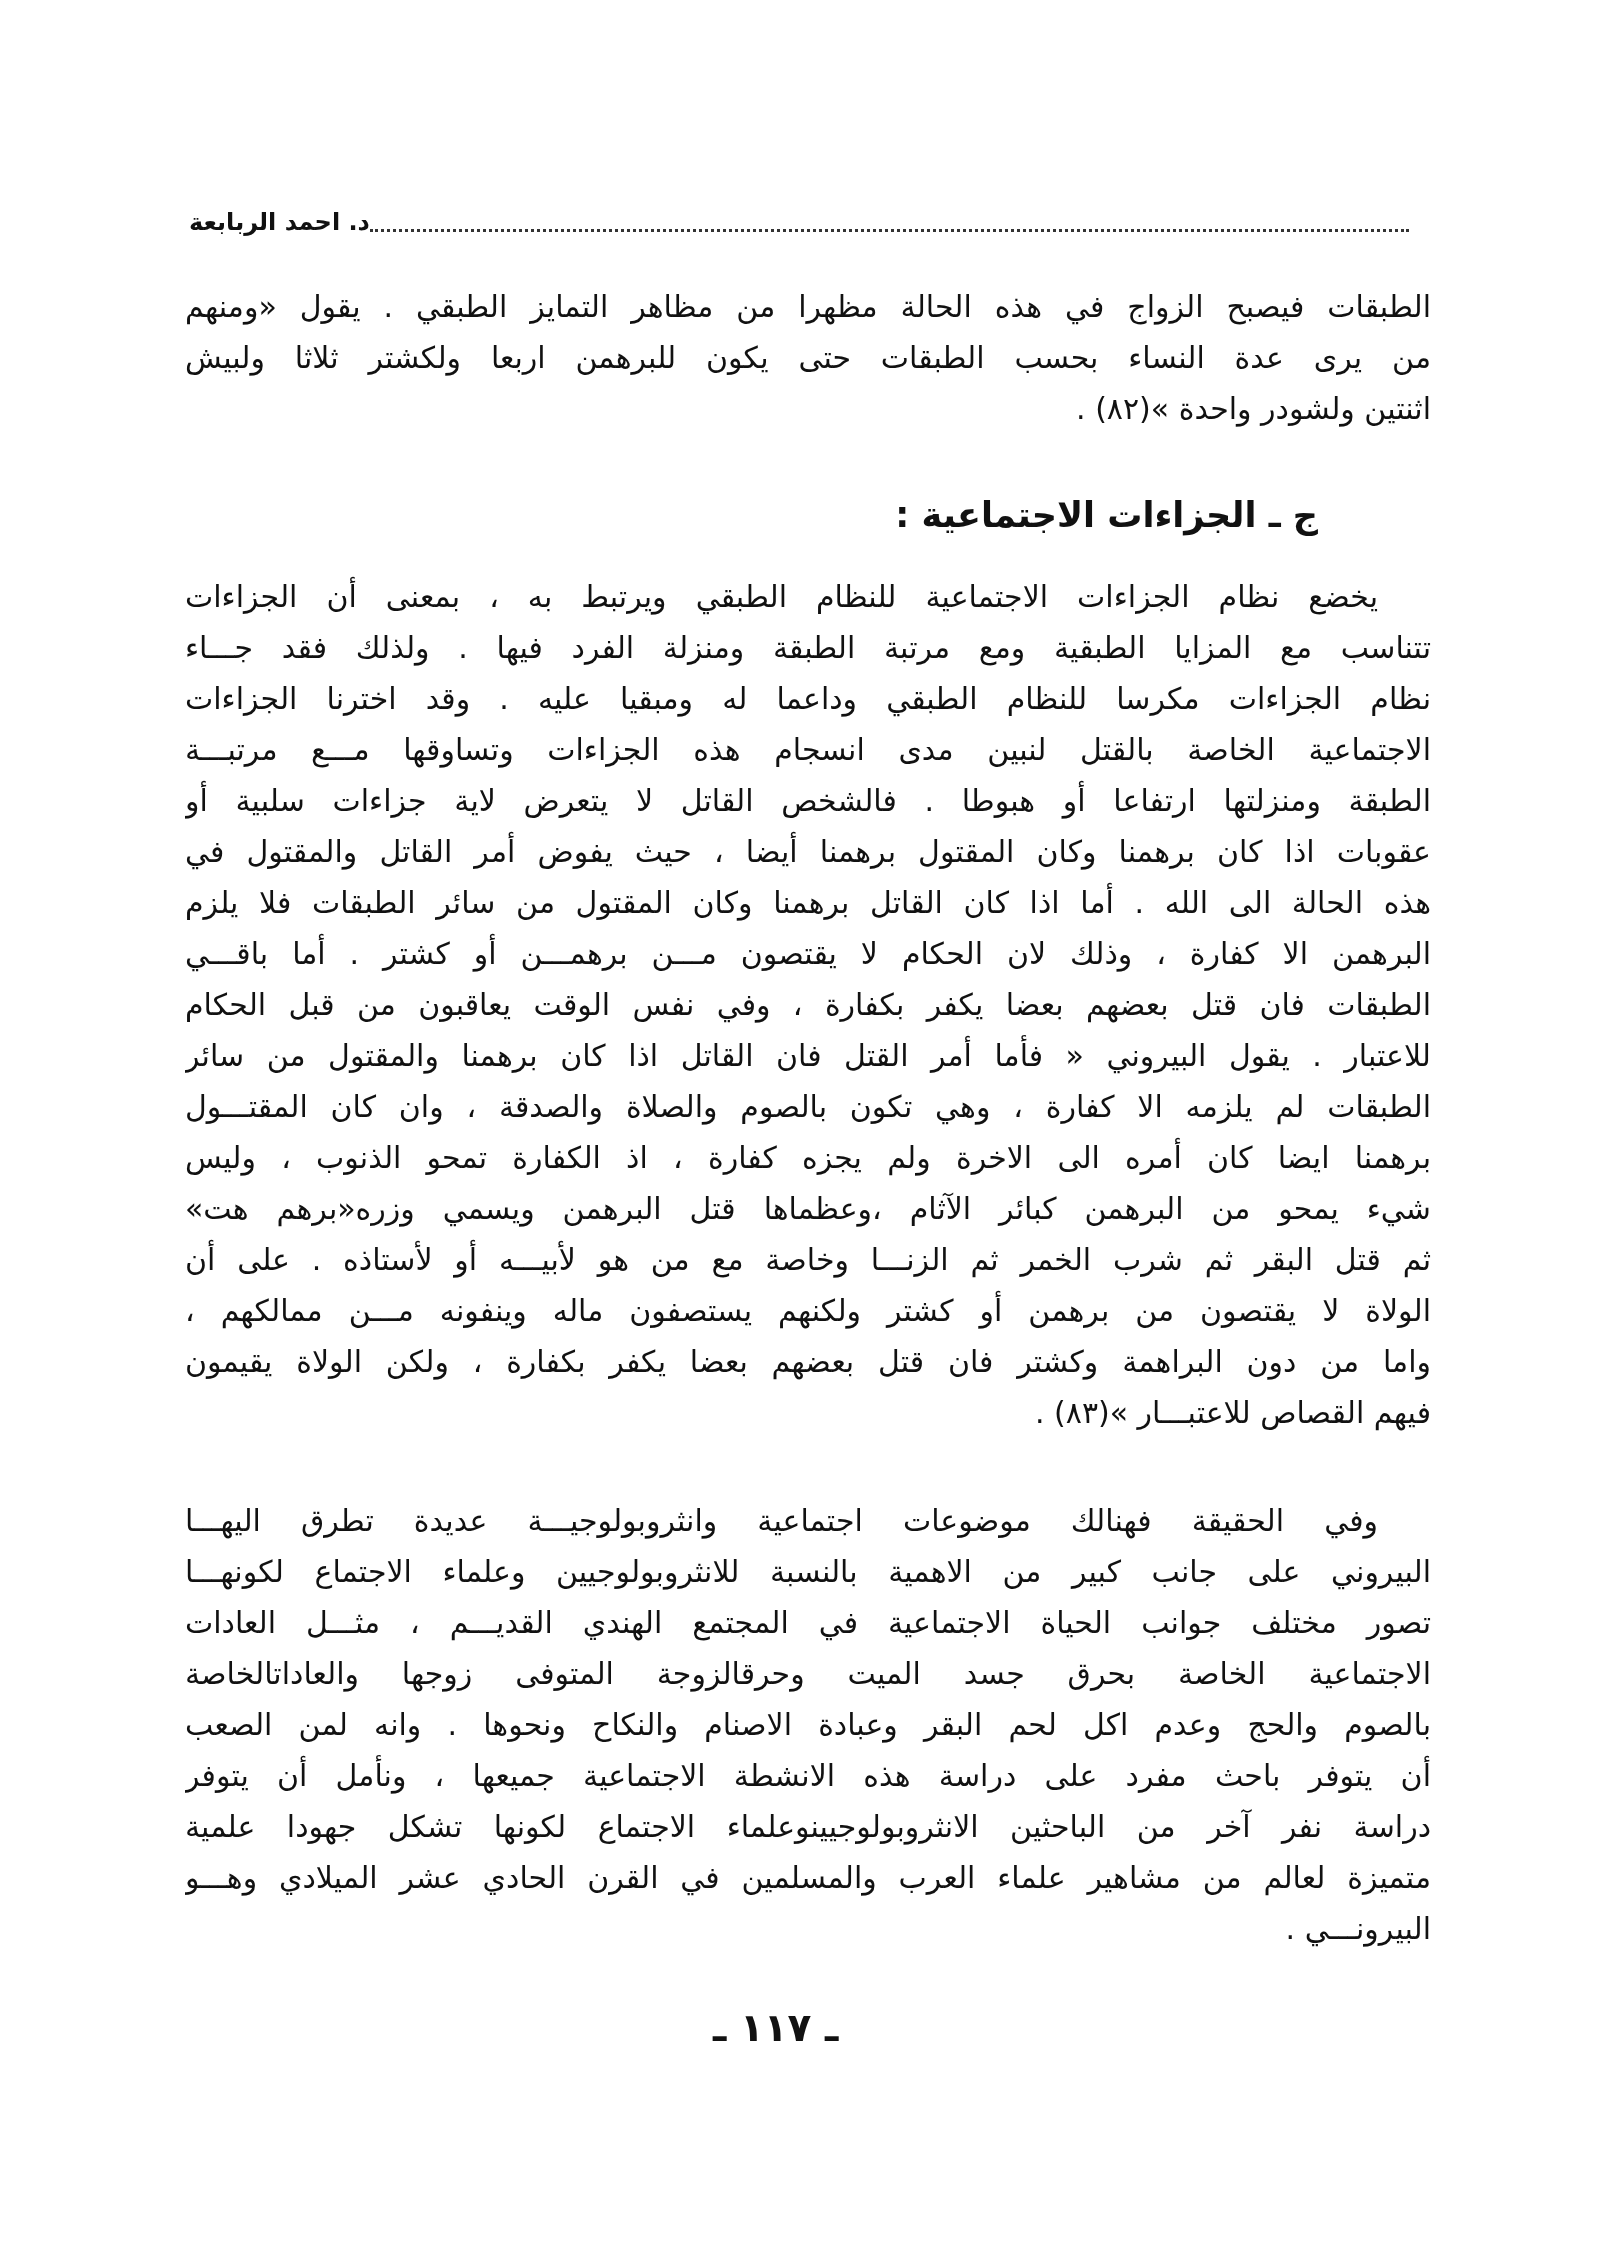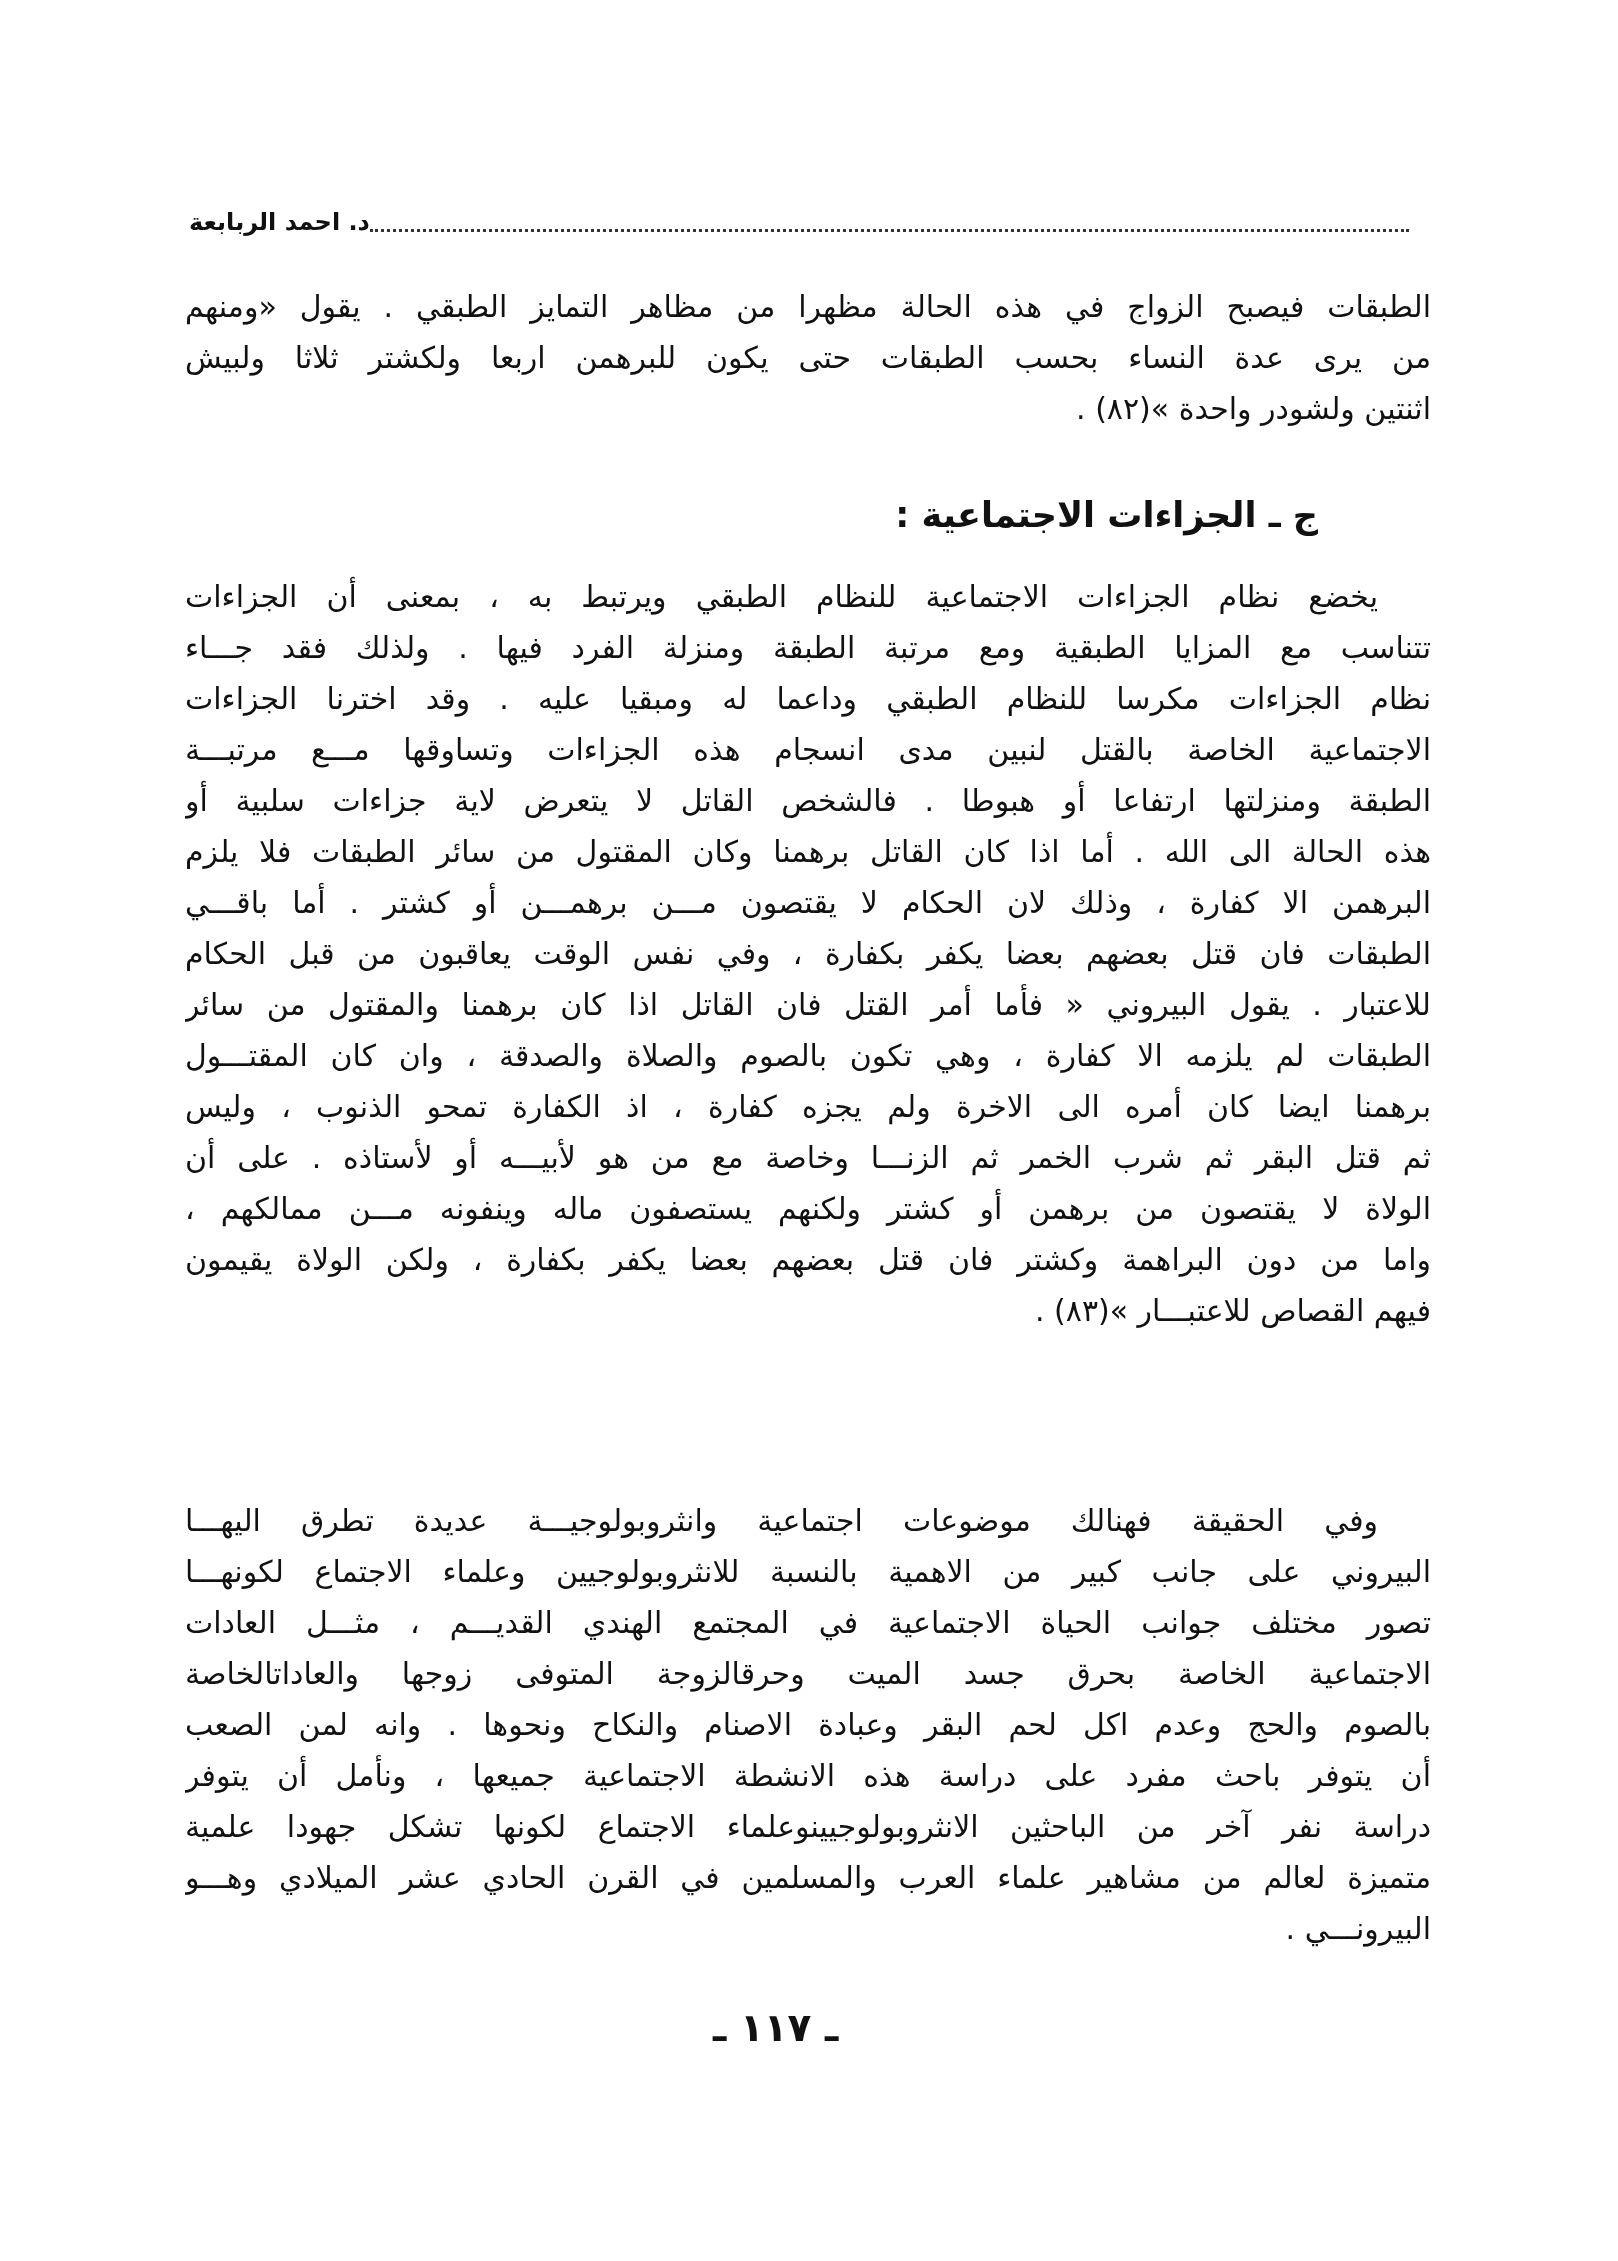--- a/index.html
+++ b/index.html
@@ -36,26 +36,28 @@
   </div>
 
   <div id="h1" class="block ar">ج ـ الجزاءات الاجتماعية :</div>
 
   <div id="p2" class="block ar">
     <div class="line indent">يخضع نظام الجزاءات الاجتماعية للنظام الطبقي ويرتبط به ، بمعنى أن الجزاءات</div>
     <div class="line">تتناسب مع المزايا الطبقية ومع مرتبة الطبقة ومنزلة الفرد فيها . ولذلك فقد جـــاء</div>
     <div class="line">نظام الجزاءات مكرسا للنظام الطبقي وداعما له ومبقيا عليه . وقد اخترنا الجزاءات</div>
     <div class="line">الاجتماعية الخاصة بالقتل لنبين مدى انسجام هذه الجزاءات وتساوقها مـــع مرتبـــة</div>
     <div class="line">الطبقة ومنزلتها ارتفاعا أو هبوطا . فالشخص القاتل لا يتعرض لاية جزاءات سلبية أو</div>
+    <div class="line">عقوبات اذا كان برهمنا وكان المقتول برهمنا أيضا ، حيث يفوض أمر القاتل والمقتول في</div>
     <div class="line">هذه الحالة الى الله . أما اذا كان القاتل برهمنا وكان المقتول من سائر الطبقات فلا يلزم</div>
     <div class="line">البرهمن الا كفارة ، وذلك لان الحكام لا يقتصون مـــن برهمـــن أو كشتر . أما باقـــي</div>
     <div class="line">الطبقات فان قتل بعضهم بعضا يكفر بكفارة ، وفي نفس الوقت يعاقبون من قبل الحكام</div>
     <div class="line">للاعتبار . يقول البيروني « فأما أمر القتل فان القاتل اذا كان برهمنا والمقتول من سائر</div>
     <div class="line">الطبقات لم يلزمه الا كفارة ، وهي تكون بالصوم والصلاة والصدقة ، وان كان المقتـــول</div>
     <div class="line">برهمنا ايضا كان أمره الى الاخرة ولم يجزه كفارة ، اذ الكفارة تمحو الذنوب ، وليس</div>
+    <div class="line">شيء يمحو من البرهمن كبائر الآثام ،وعظماها قتل البرهمن ويسمي وزره«برهم هت»</div>
     <div class="line">ثم قتل البقر ثم شرب الخمر ثم الزنـــا وخاصة مع من هو لأبيـــه أو لأستاذه . على أن</div>
     <div class="line">الولاة لا يقتصون من برهمن أو كشتر ولكنهم يستصفون ماله وينفونه مـــن ممالكهم ،</div>
     <div class="line">واما من دون البراهمة وكشتر فان قتل بعضهم بعضا يكفر بكفارة ، ولكن الولاة يقيمون</div>
     <div class="line last">فيهم القصاص للاعتبـــار »(٨٣) .</div>
   </div>
 
   <div id="p3" class="block ar">
     <div class="line indent">وفي الحقيقة فهنالك موضوعات اجتماعية وانثروبولوجيـــة عديدة تطرق اليهـــا</div>
     <div class="line">البيروني على جانب كبير من الاهمية بالنسبة للانثروبولوجيين وعلماء الاجتماع لكونهـــا</div>
     <div class="line">تصور مختلف جوانب الحياة الاجتماعية في المجتمع الهندي القديـــم ، مثـــل العادات</div>

